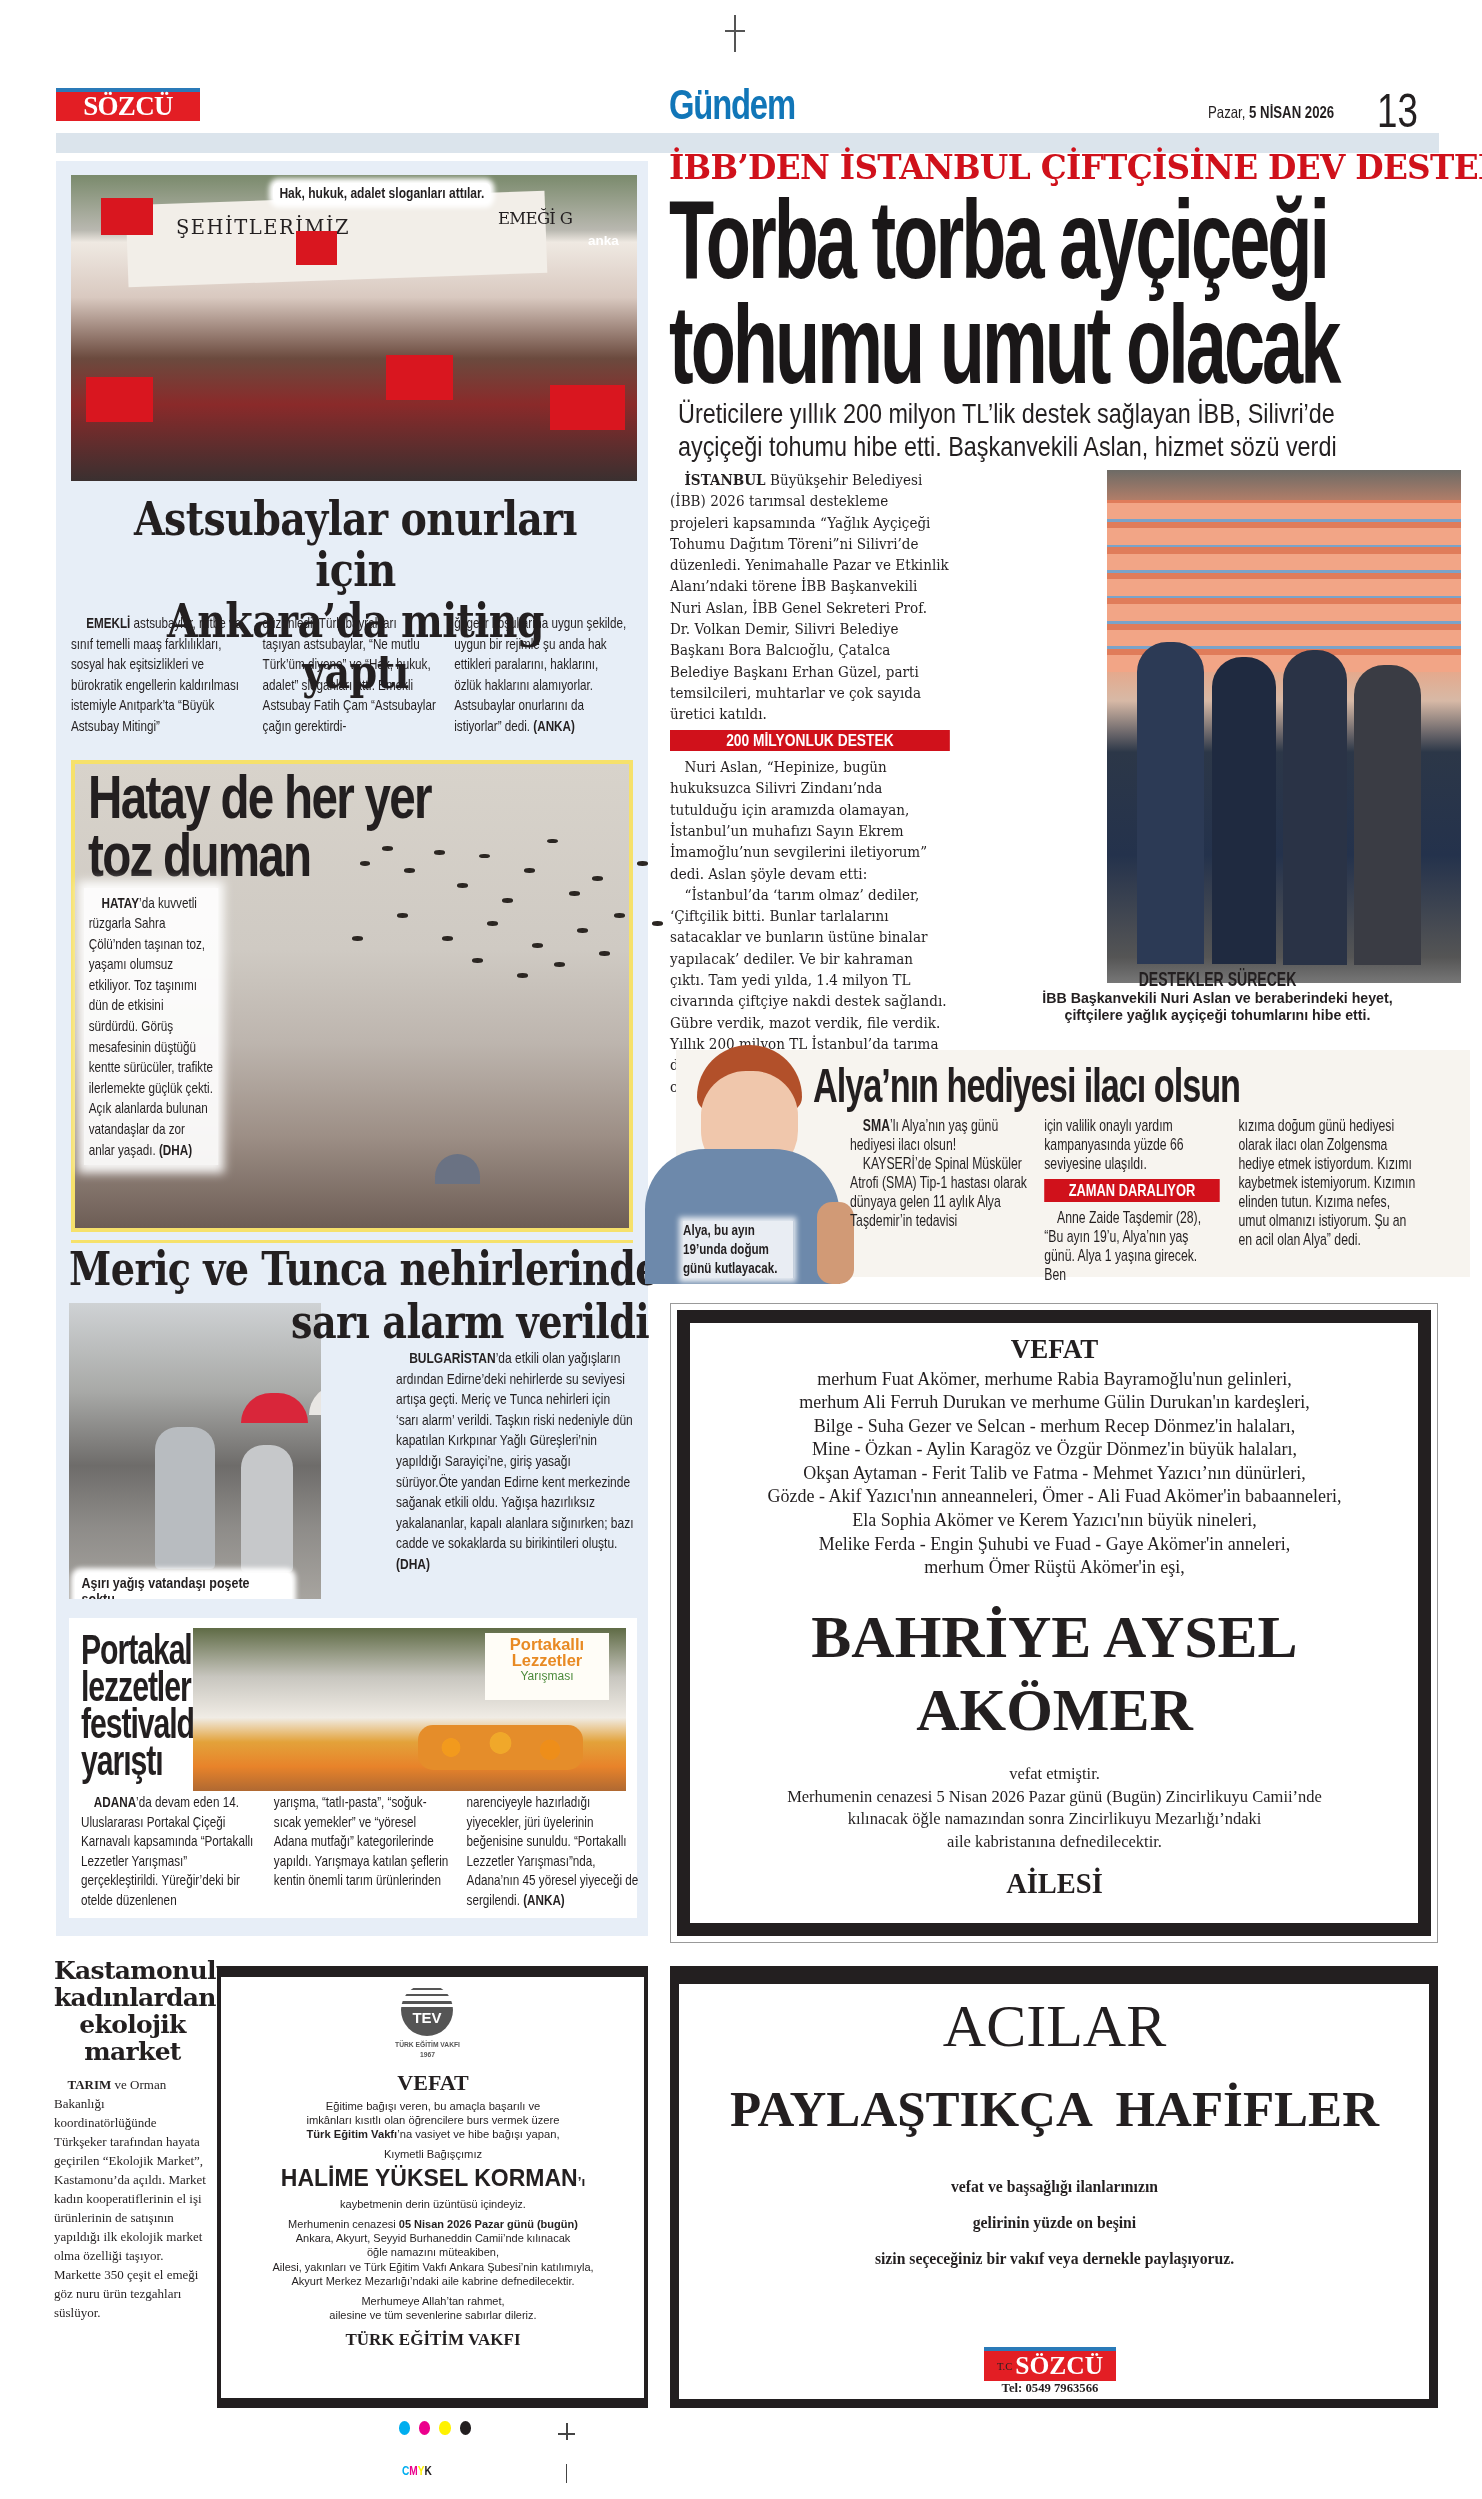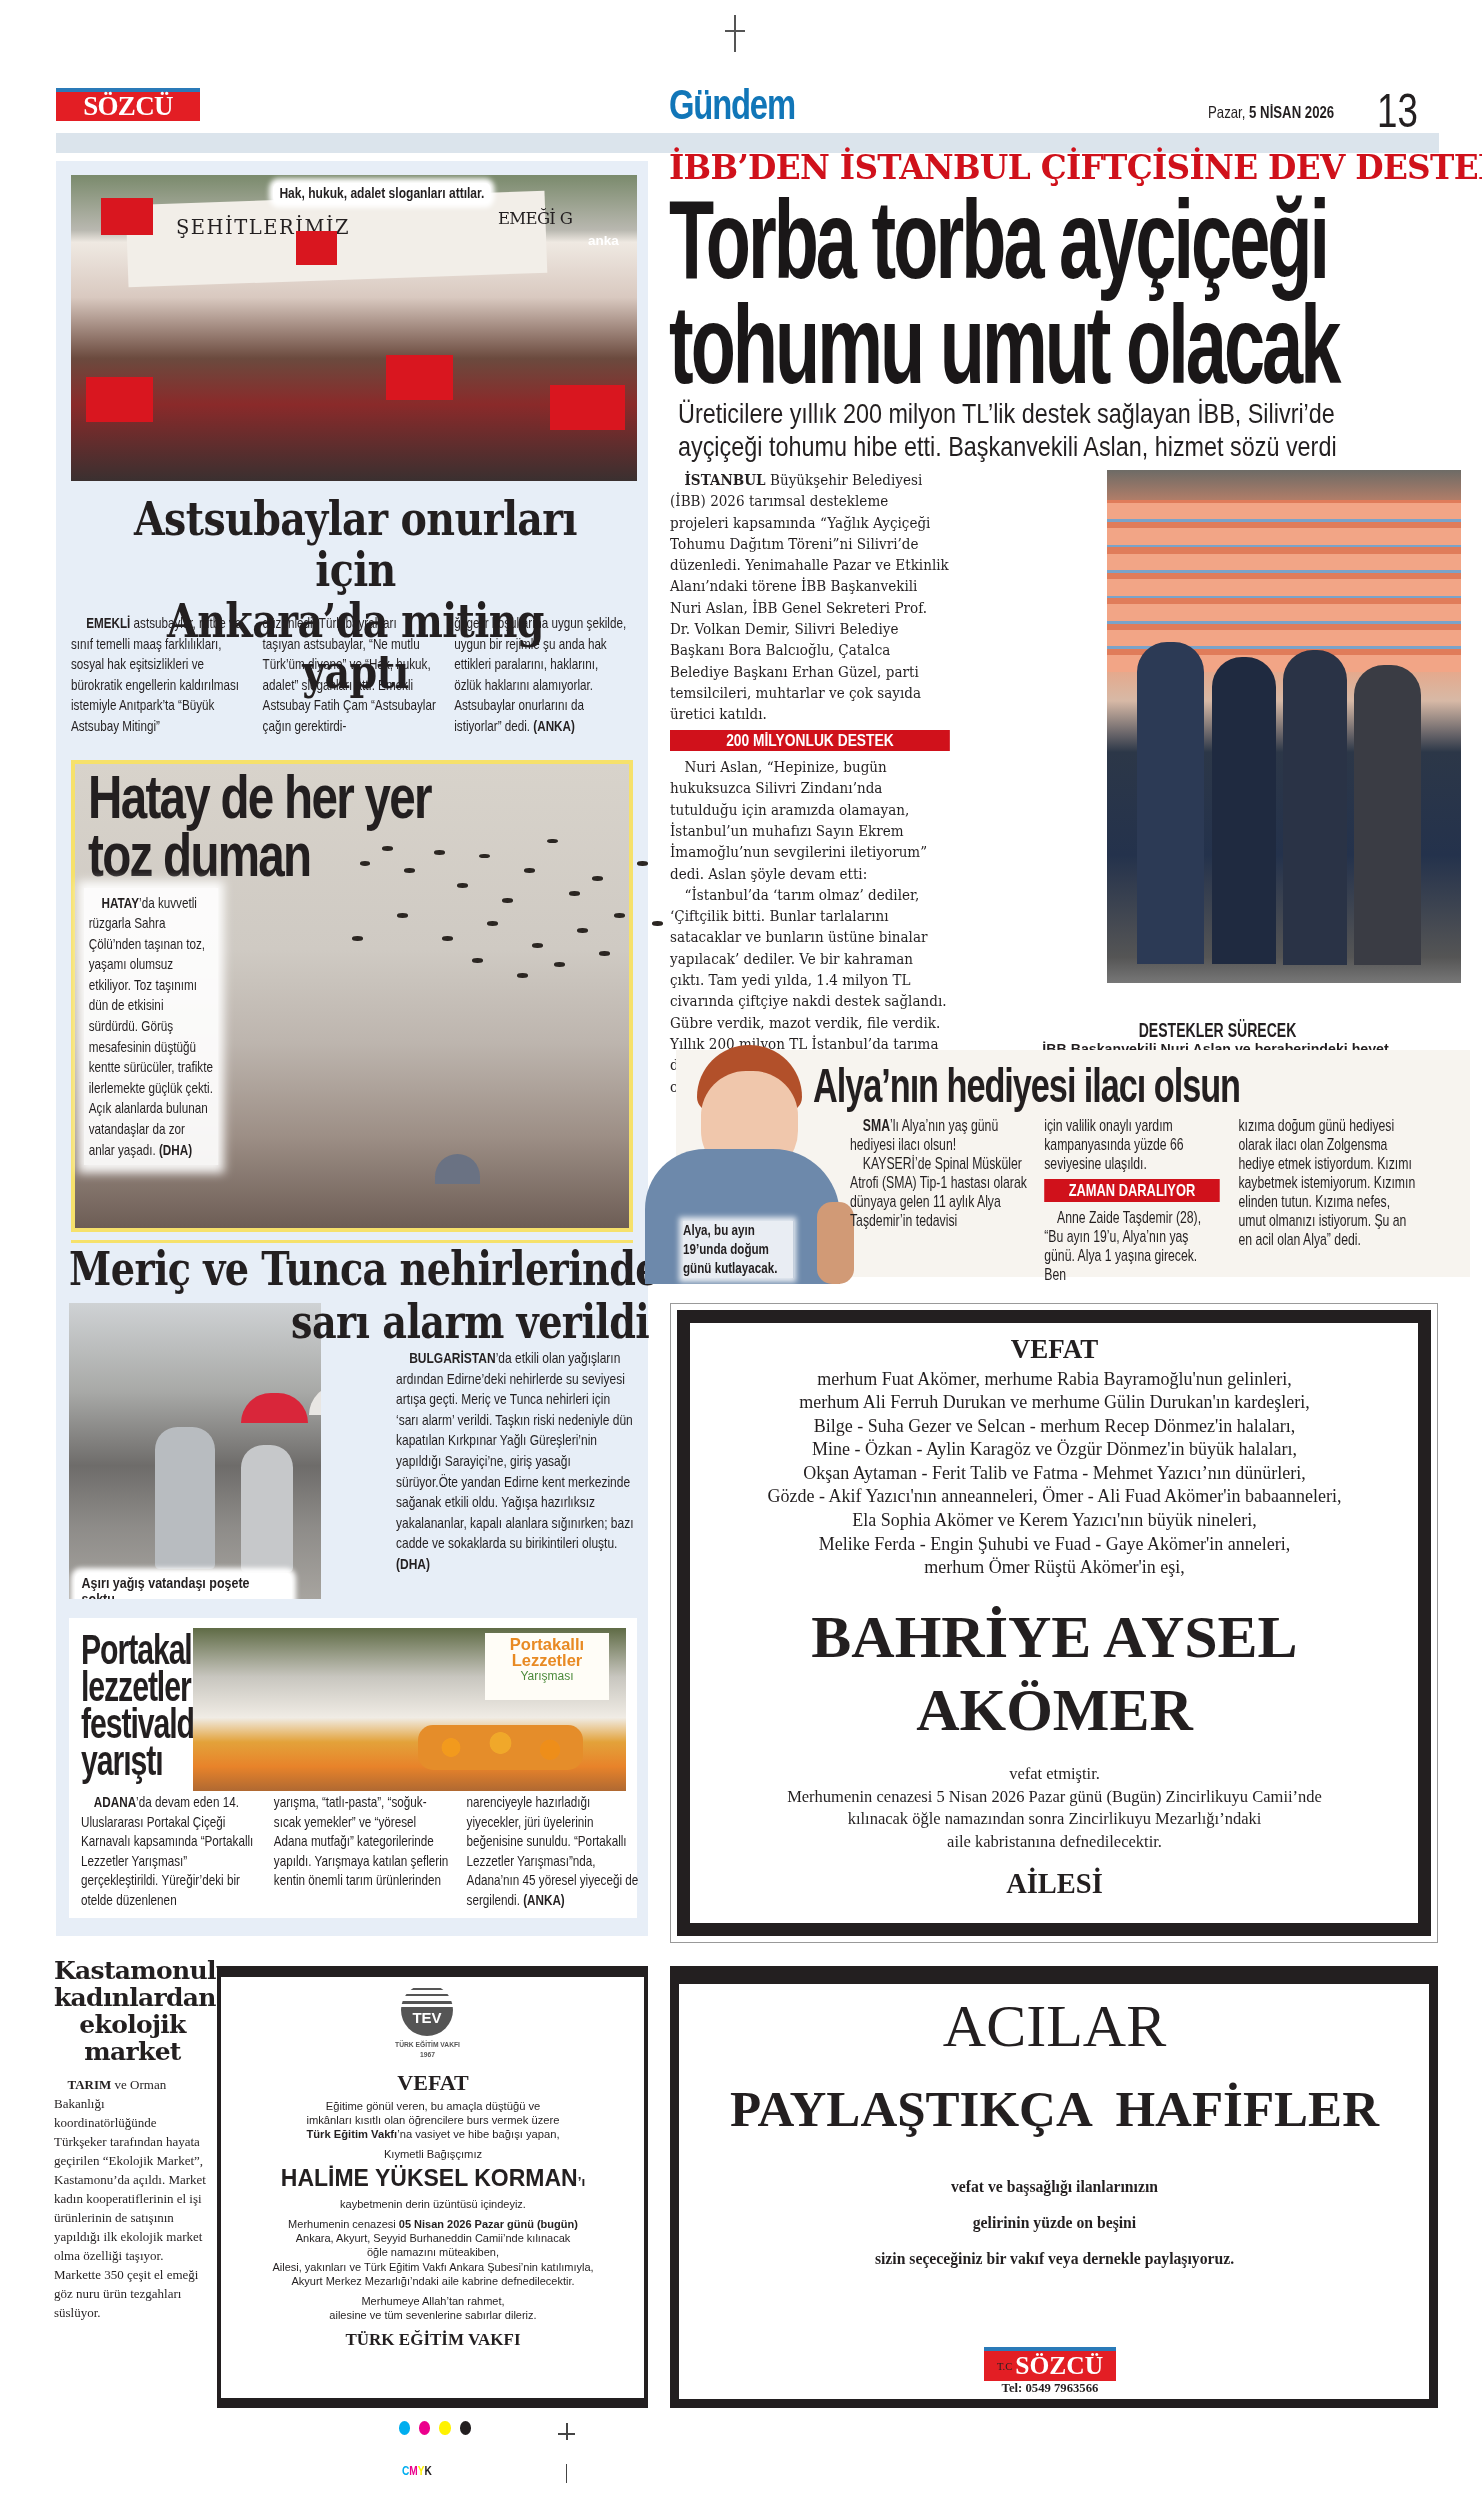--- a/index.html
+++ b/index.html
@@ -168,21 +168,21 @@
 <div class="abs" style="left:401px;top:1984px;width:52px;height:52px;border-radius:50%;background:linear-gradient(180deg,#fff 0 8%,#555 8% 12%,#fff 12% 20%,#555 20% 24%,#fff 24% 32%,#555 32% 38%,#fff 38% 44%,#555 44% 100%);display:flex;align-items:flex-end;justify-content:center;padding-bottom:10.5px">
   <span style="color:#fff;font-weight:bold;font-size:15px">TEV</span>
 </div>
 <div class="abs" style="left:330px;top:2040px;width:195px;text-align:center;font-size:6.7px;font-weight:bold;color:#555;line-height:9.7px">
   <div>TÜRK EĞİTİM VAKFI</div>
   <div>1967</div>
 </div>
 <div class="abs" style="left:225px;top:2070px;width:416px;text-align:center;color:#231f20">
   <div class="tserif" style="font-weight:bold;font-size:22px;line-height:25.5px">VEFAT</div>
   <div style="font-size:11.2px;line-height:14.2px;margin-top:3px">
-    <div>Eğitime gönül veren, bu amaçla düştüğü ve</div>
+    <div>Eğitime bağışı veren, bu amaçla başarılı ve</div>
     <div>imkânları kısıtlı olan öğrencilere burs vermek üzere</div>
     <div><b>Türk Eğitim Vakfı</b><span>’na vasiyet ve hibe bağışı yapan,</span></div>
   </div>
   <div style="font-size:11.2px;margin-top:6.7px">Kıymetli Bağışçımız</div>
   <div style="font-weight:bold;font-size:23px;line-height:30px;margin-top:3px;white-space:nowrap"><span>HALİME YÜKSEL KORMAN</span><span style="font-size:13.5px">’ı</span></div>
   <div style="font-size:11px;margin-top:1.5px">kaybetmenin derin üzüntüsü içindeyiz.</div>
   <div style="font-size:11px;line-height:14.2px;margin-top:6.7px">
     <div><span>Merhumenin cenazesi </span><b>05 Nisan 2026 Pazar günü (bugün)</b></div>
     <div>Ankara, Akyurt, Seyyid Burhaneddin Camii’nde kılınacak</div>
     <div>öğle namazını müteakiben,</div>
@@ -211,21 +211,21 @@
   <p style="text-indent:16.5px">Nuri Aslan, “Hepinize, bugün hukuksuzca Silivri Zindanı’nda tutulduğu için aramızda olamayan, İstanbul’un muhafızı Sayın Ekrem İmamoğlu’nun sevgilerini iletiyorum” dedi. Aslan şöyle devam etti:</p>
   <p style="text-indent:16.5px">“İstanbul’da ‘tarım olmaz’ dediler, ‘Çiftçilik bitti. Bunlar tarlalarını satacaklar ve bunların üstüne binalar yapılacak’ dediler. Ve bir kahraman çıktı. Tam yedi yılda, 1.4 milyon TL civarında çiftçiye nakdi destek sağlandı. Gübre verdik, mazot verdik, file verdik. Yıllık 200 milyon TL İstanbul’da tarıma destek veriyoruz. Biz çiftçinin yanında olacağız.”</p>
 </div>
 <div class="photo photo-ibb">
   <div class="abs" style="left:0;top:30px;width:354px;height:172px;background:repeating-linear-gradient(0deg,#f2a586 0 16.5px,#e07c5a 16.5px 22.5px,#7aa3c9 22.5px 25.5px)"></div>
   <div class="abs" style="left:30px;top:172px;width:67px;height:322px;background:#2c3a55;border-radius:30px 30px 0 0"></div>
   <div class="abs" style="left:105px;top:187px;width:64px;height:307px;background:#1f2a40;border-radius:30px 30px 0 0"></div>
   <div class="abs" style="left:176px;top:180px;width:64px;height:315px;background:#2a3346;border-radius:30px 30px 0 0"></div>
   <div class="abs" style="left:247px;top:195px;width:67px;height:300px;background:#3a3c44;border-radius:30px 30px 0 0"></div>
 </div>
-<div class="abs" style="left:974px;top:1020px;width:487px;text-align:center">
+<div class="abs" style="left:974px;top:969px;width:487px;text-align:center">
   <div style="font-weight:bold;font-size:19.5px;line-height:21px;transform:scaleX(.72)">DESTEKLER SÜRECEK</div>
   <div style="font-weight:bold;font-size:14.2px;line-height:16.5px">İBB Başkanvekili Nuri Aslan ve beraberindeki heyet,</div>
   <div style="font-weight:bold;font-size:14.2px;line-height:16.5px">çiftçilere yağlık ayçiçeği tohumlarını hibe etti.</div>
 </div>
 
 <div class="alya-box"></div>
 <div class="child">
   <div class="abs" style="left:60px;top:7.5px;width:105px;height:67px;background:#b2502a;border-radius:52px 52px 15px 15px"></div>
   <div class="abs" style="left:64px;top:34px;width:97px;height:105px;background:#f0c7ac;border-radius:45px"></div>
   <div class="abs" style="left:7.5px;top:112px;width:195px;height:135px;background:#6d89ab;border-radius:60px 67px 0 0"></div>

